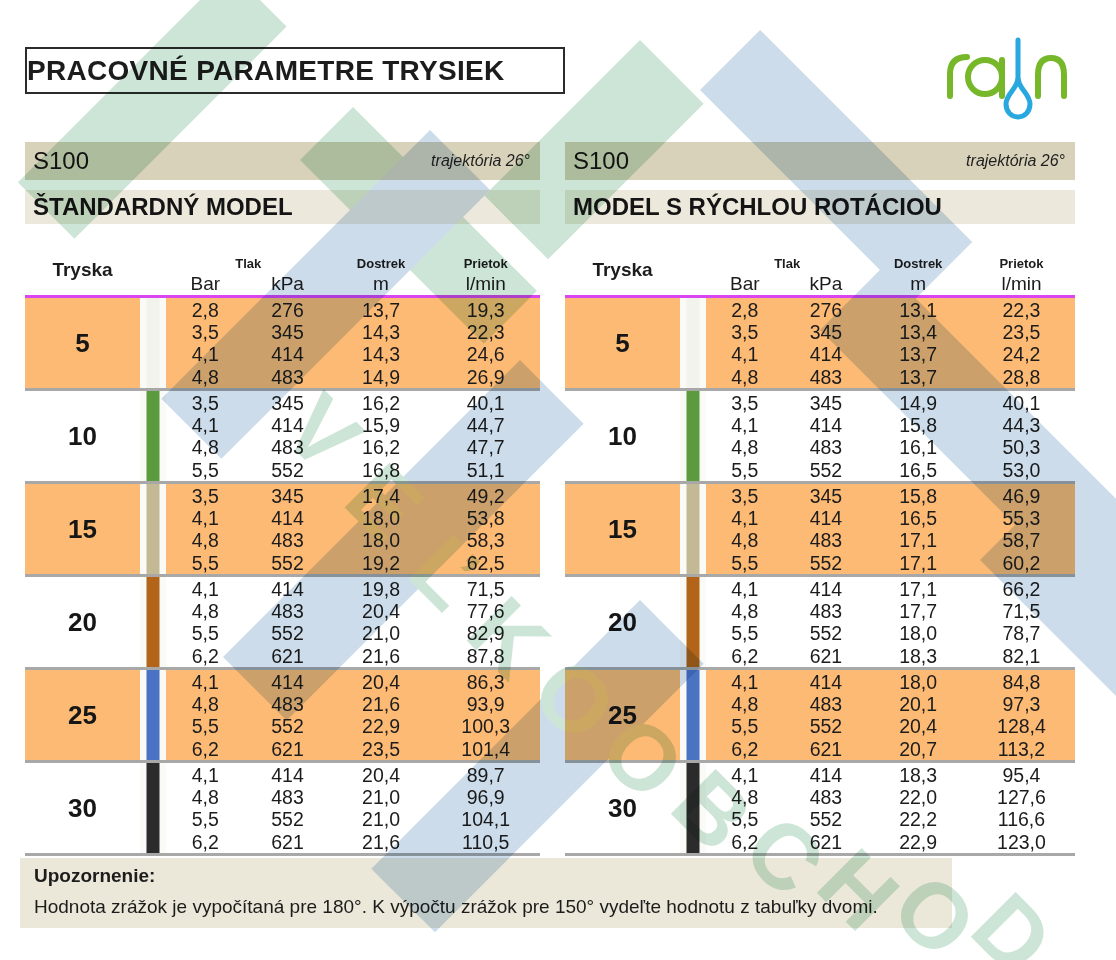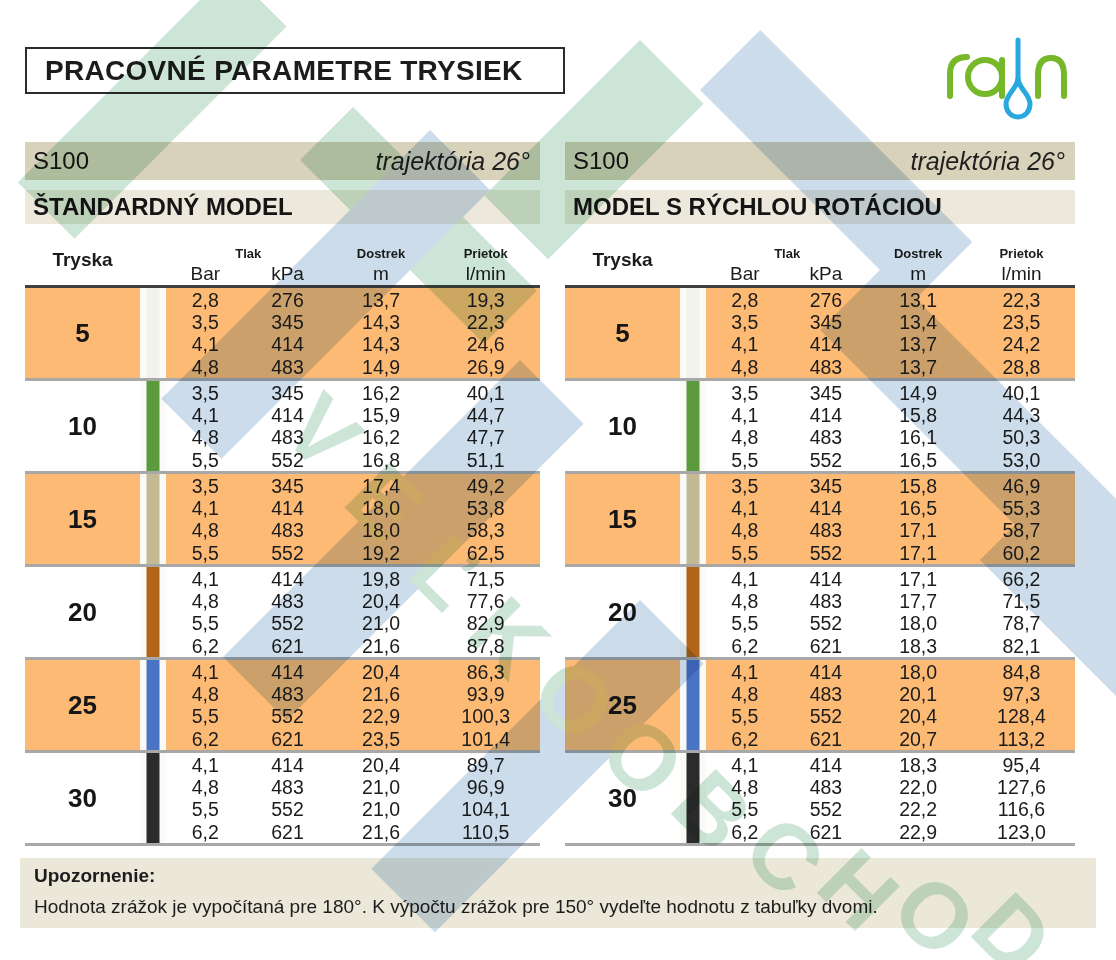--- a/index.html
+++ b/index.html
@@ -1,58 +1,58 @@
 <!DOCTYPE html>
 <html><head>
 <meta charset="utf-8">
 <style>
   html,body{margin:0;padding:0;background:#fff;}
   .page{position:relative;width:1116px;height:960px;background:#fff;overflow:hidden;
         font-family:"Liberation Sans",sans-serif;color:#1c1c1c;}
 
   
   .title-box{position:absolute;left:25px;top:47px;width:540px;height:47px;box-sizing:border-box;
-             border:2px solid #2b2b2b;background:#fff;display:flex;align-items:center;padding-left:18px;}
+             border:2px solid #2b2b2b;background:#fff;display:flex;align-items:center;}
   .title-box span{font-size:28px;font-weight:bold;letter-spacing:.3px;}
 
   
   .logo{position:absolute;left:938px;top:26px;width:140px;height:112px;}
 
   
   .tbl{position:absolute;top:142px;}
   .tbl.left{left:25px;width:515px;}
   .tbl.right{left:565px;width:510px;}
   .band1{height:38px;background:#d8d2ba;display:flex;justify-content:space-between;align-items:center;
          padding:0 10px 0 8px;}
   .band1 .code{font-size:24px;font-weight:normal;color:#141414;}
-  .band1 .traj{font-size:25px;font-style:italic;color:#1f1f1f;}
+  .band1 .traj{font-size:16px;font-style:italic;color:#1f1f1f;}
   .band2{height:34px;margin-top:10px;background:#ece9dc;display:flex;align-items:center;padding-left:8px;
          font-size:24px;font-weight:bold;color:#141414;}
 
   .grid{display:grid;grid-template-columns:115px 26px 1fr;}
-  .thead{margin-top:22px;border-bottom:3px solid #404040;}
+  .thead{margin-top:32px;border-bottom:3px solid #d946ef;}
   .th-tryska{grid-column:1;display:flex;align-items:flex-start;justify-content:center;
              font-weight:bold;font-size:19px;padding-top:3px;}
   .th-data{grid-column:3;}
   .hrow,.urow{display:grid;grid-template-columns:21% 23% 27% 29%;text-align:center;}
   .hrow{font-weight:bold;font-size:13px;}
   .hrow .tlak{grid-column:1 / span 2;}
   .urow{font-size:19px;margin-top:2px;}
 
   .group{display:grid;grid-template-columns:115px 26px 1fr;border-bottom:3px solid #a8a8a8;min-height:90px;}
   .group.beige .nozzle-cell,.group.beige .data-cell{background:#fdba74;}
   .nozzle-cell{display:flex;align-items:center;justify-content:center;font-size:26px;font-weight:bold;color:#161616;}
   .strip-cell{position:relative;background:#fafaf7;}
   .color-bar{position:absolute;left:50%;transform:translateX(-50%);top:0;bottom:0;width:13px;}
   .data-cell{padding-top:1px;}
   .data-line{display:grid;grid-template-columns:21% 23% 27% 29%;text-align:center;
              font-size:19.5px;line-height:22.2px;color:#1c1c1c;}
 
   
-  .note{position:absolute;left:20px;top:858px;width:1076px;height:70px;box-sizing:border-box;
+  .note{position:absolute;left:20px;top:858px;width:932px;height:70px;box-sizing:border-box;
         background:#ebe8da;padding:7px 14px;}
   .note .h{font-size:19px;font-weight:bold;margin-bottom:9px;}
   .note .b{font-size:19px;}
 
   
   .watermark{position:absolute;left:0;top:0;width:1116px;height:960px;z-index:10;
              pointer-events:none;mix-blend-mode:multiply;opacity:.5;}
 </style>
 </head>
 <body>

